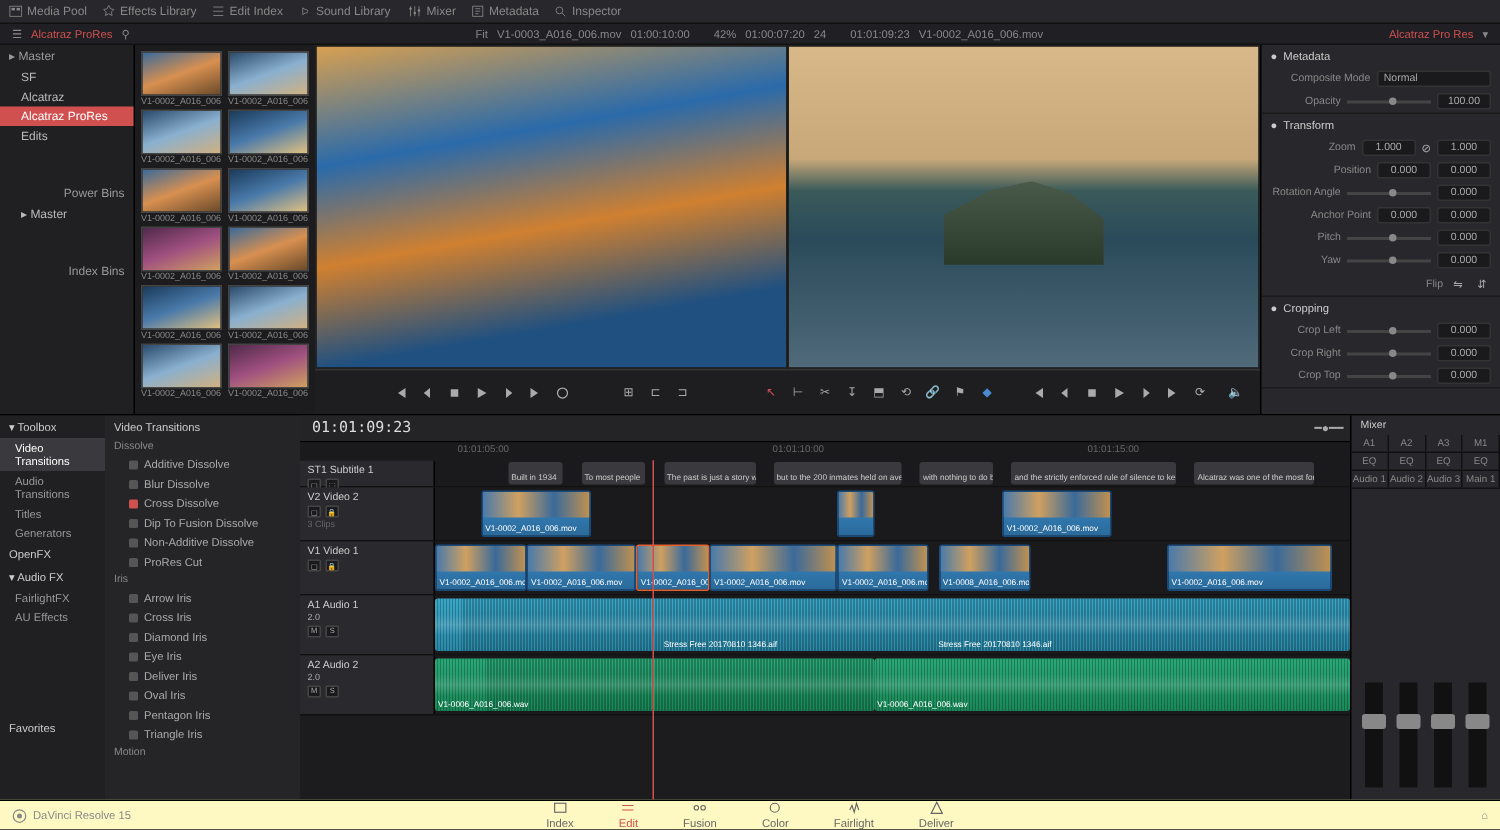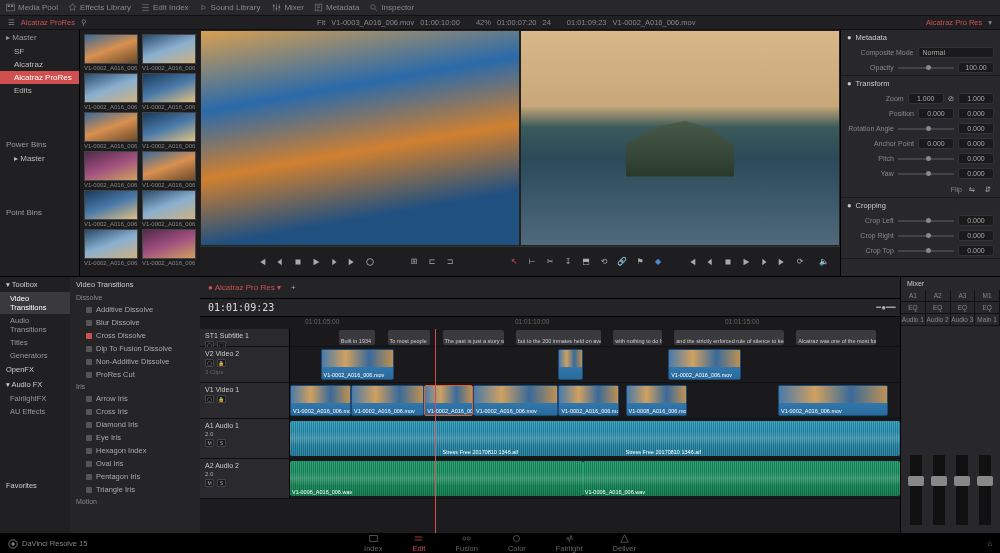--- a/index.html
+++ b/index.html
@@ -44,29 +44,29 @@
 
   
   .upper {
     height: 246px;
     display: flex;
     background: #18181a;
   }
 
   
   .mp-tree {
-    width: 80px;
+    width: 90px;
     background: #202022;
     border-right: 1px solid #000;
     font-size: 8px;
   }
   .mp-tree .hdr { padding: 3px 6px; color: #999; }
   .mp-tree .item { padding: 2px 6px 2px 14px; color: #bbb; cursor: pointer; }
   .mp-tree .item.sel { background: #d05050; color: #fff; }
-  .mp-tree .section { margin-top: 40px; }
+  .mp-tree .section { margin-top: 24px; text-align: right; }
 
   
   .mp-thumbs {
     width: 120px;
     background: #1c1c1e;
     padding: 4px;
     overflow: hidden;
   }
   .thumb-row { display: flex; gap: 4px; margin-bottom: 2px; }
   .thumb {
@@ -219,21 +219,21 @@
   .meter .bar{width:5px;flex:1;background:#111;position:relative;}
   .meter .bar::after{content:"";position:absolute;bottom:0;left:0;right:0;height:60%;background:linear-gradient(180deg,#d0d040,#60c040);}
   .meter .bar.b::after{height:75%;}
   .meter .bar.c::after{height:45%;}
   .fader{width:12px;height:70px;background:#111;position:relative;margin:2px auto;}
   .fader::after{content:"";position:absolute;left:-2px;right:-2px;top:30%;height:10px;background:#888;border-radius:2px;}
 
   
   .pagetabs {
     height: 20px;
-    background: #000000;
+    background: #fef9c3;
     border-top: 1px solid #000;
     display:flex;
     align-items:center;
     justify-content:center;
     gap:30px;
     font-size:7.5px;
   }
   .pagetabs .pt{display:flex;flex-direction:column;align-items:center;color:#666;cursor:pointer;gap:1px;}
   .pagetabs .pt.sel{color:#d05050;}
   .pagetabs .pt svg{width:9px;height:9px;}
@@ -335,21 +335,21 @@
 <div class="upper">
 
   <div class="mp-tree">
     <div class="hdr">▸ <span>Master</span></div>
     <div class="item">SF</div>
     <div class="item">Alcatraz</div>
     <div class="item sel">Alcatraz ProRes</div>
     <div class="item">Edits</div>
     <div class="section hdr">Power Bins</div>
     <div class="item">▸ <span>Master</span></div>
-    <div class="section hdr">Point Bins</div>
+    <div class="section hdr">Index Bins</div>
   </div>
 
   <div class="mp-thumbs">
     <div class="thumb-row">
       <div class="thumb">
           <div class="img"></div>
           <div class="lbl">V1-0002_A016_006…</div>
         </div>
       <div class="thumb">
           <div class="img b"></div>
@@ -631,43 +631,38 @@
     <div class="fx">
         <span class="sw"></span>
         <span>Diamond Iris</span>
       </div>
     <div class="fx">
         <span class="sw"></span>
         <span>Eye Iris</span>
       </div>
     <div class="fx">
         <span class="sw"></span>
-        <span>Hexagon Index</span>
+        <span>Deliver Iris</span>
       </div>
     <div class="fx">
         <span class="sw"></span>
         <span>Oval Iris</span>
       </div>
     <div class="fx">
         <span class="sw"></span>
         <span>Pentagon Iris</span>
       </div>
     <div class="fx">
         <span class="sw"></span>
         <span>Triangle Iris</span>
       </div>
     <div class="grp">Motion</div>
   </div>
 
   <div class="timeline-area">
-    <div class="tl-header">
-      <span class="red-text">● <span>Alcatraz Pro Res</span> ▾</span>
-      <span>+</span>
-      <span style="flex:1"></span>
-    </div>
     <div class="tl-header" style="height:18px;">
       <span class="timecode">01:01:09:23</span>
       <div class="tl-tools"></div>
       <span class="tbtn">━●━━</span>
     </div>
     <div class="tl-ruler">
       <span style="left:15%">01:01:05:00</span>
       <span style="left:45%">01:01:10:00</span>
       <span style="left:75%">01:01:15:00</span>
     </div>

